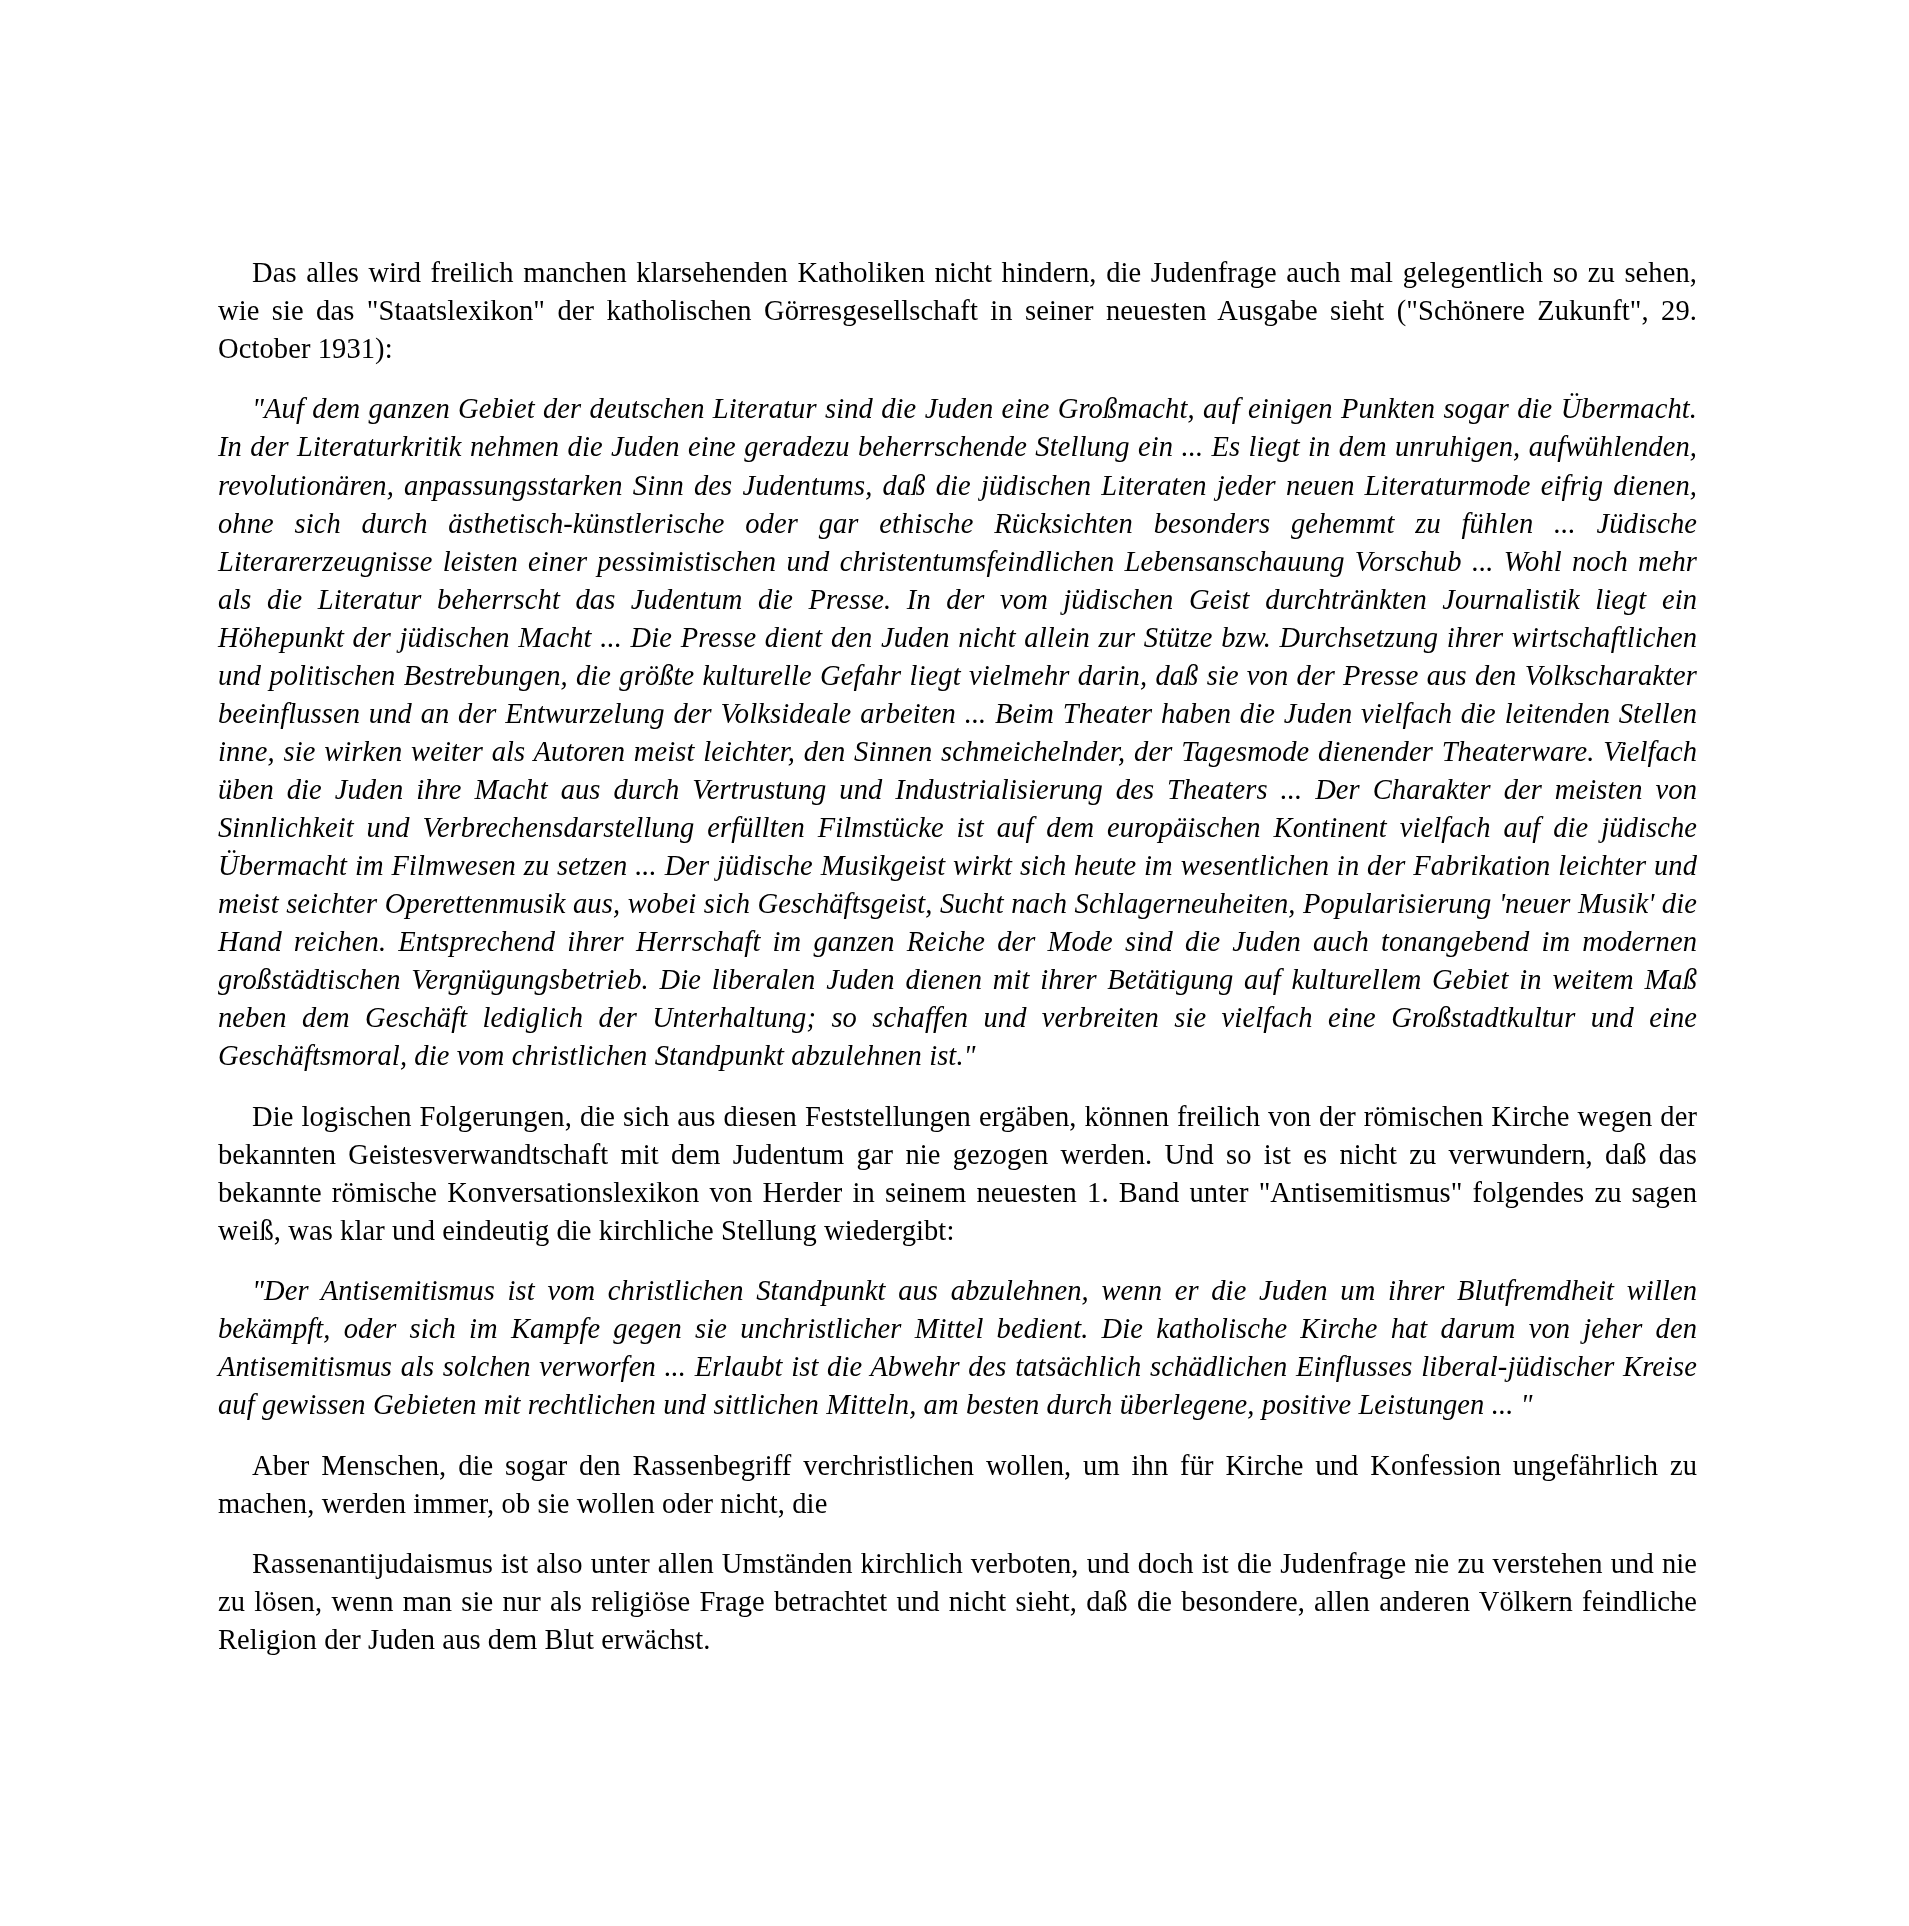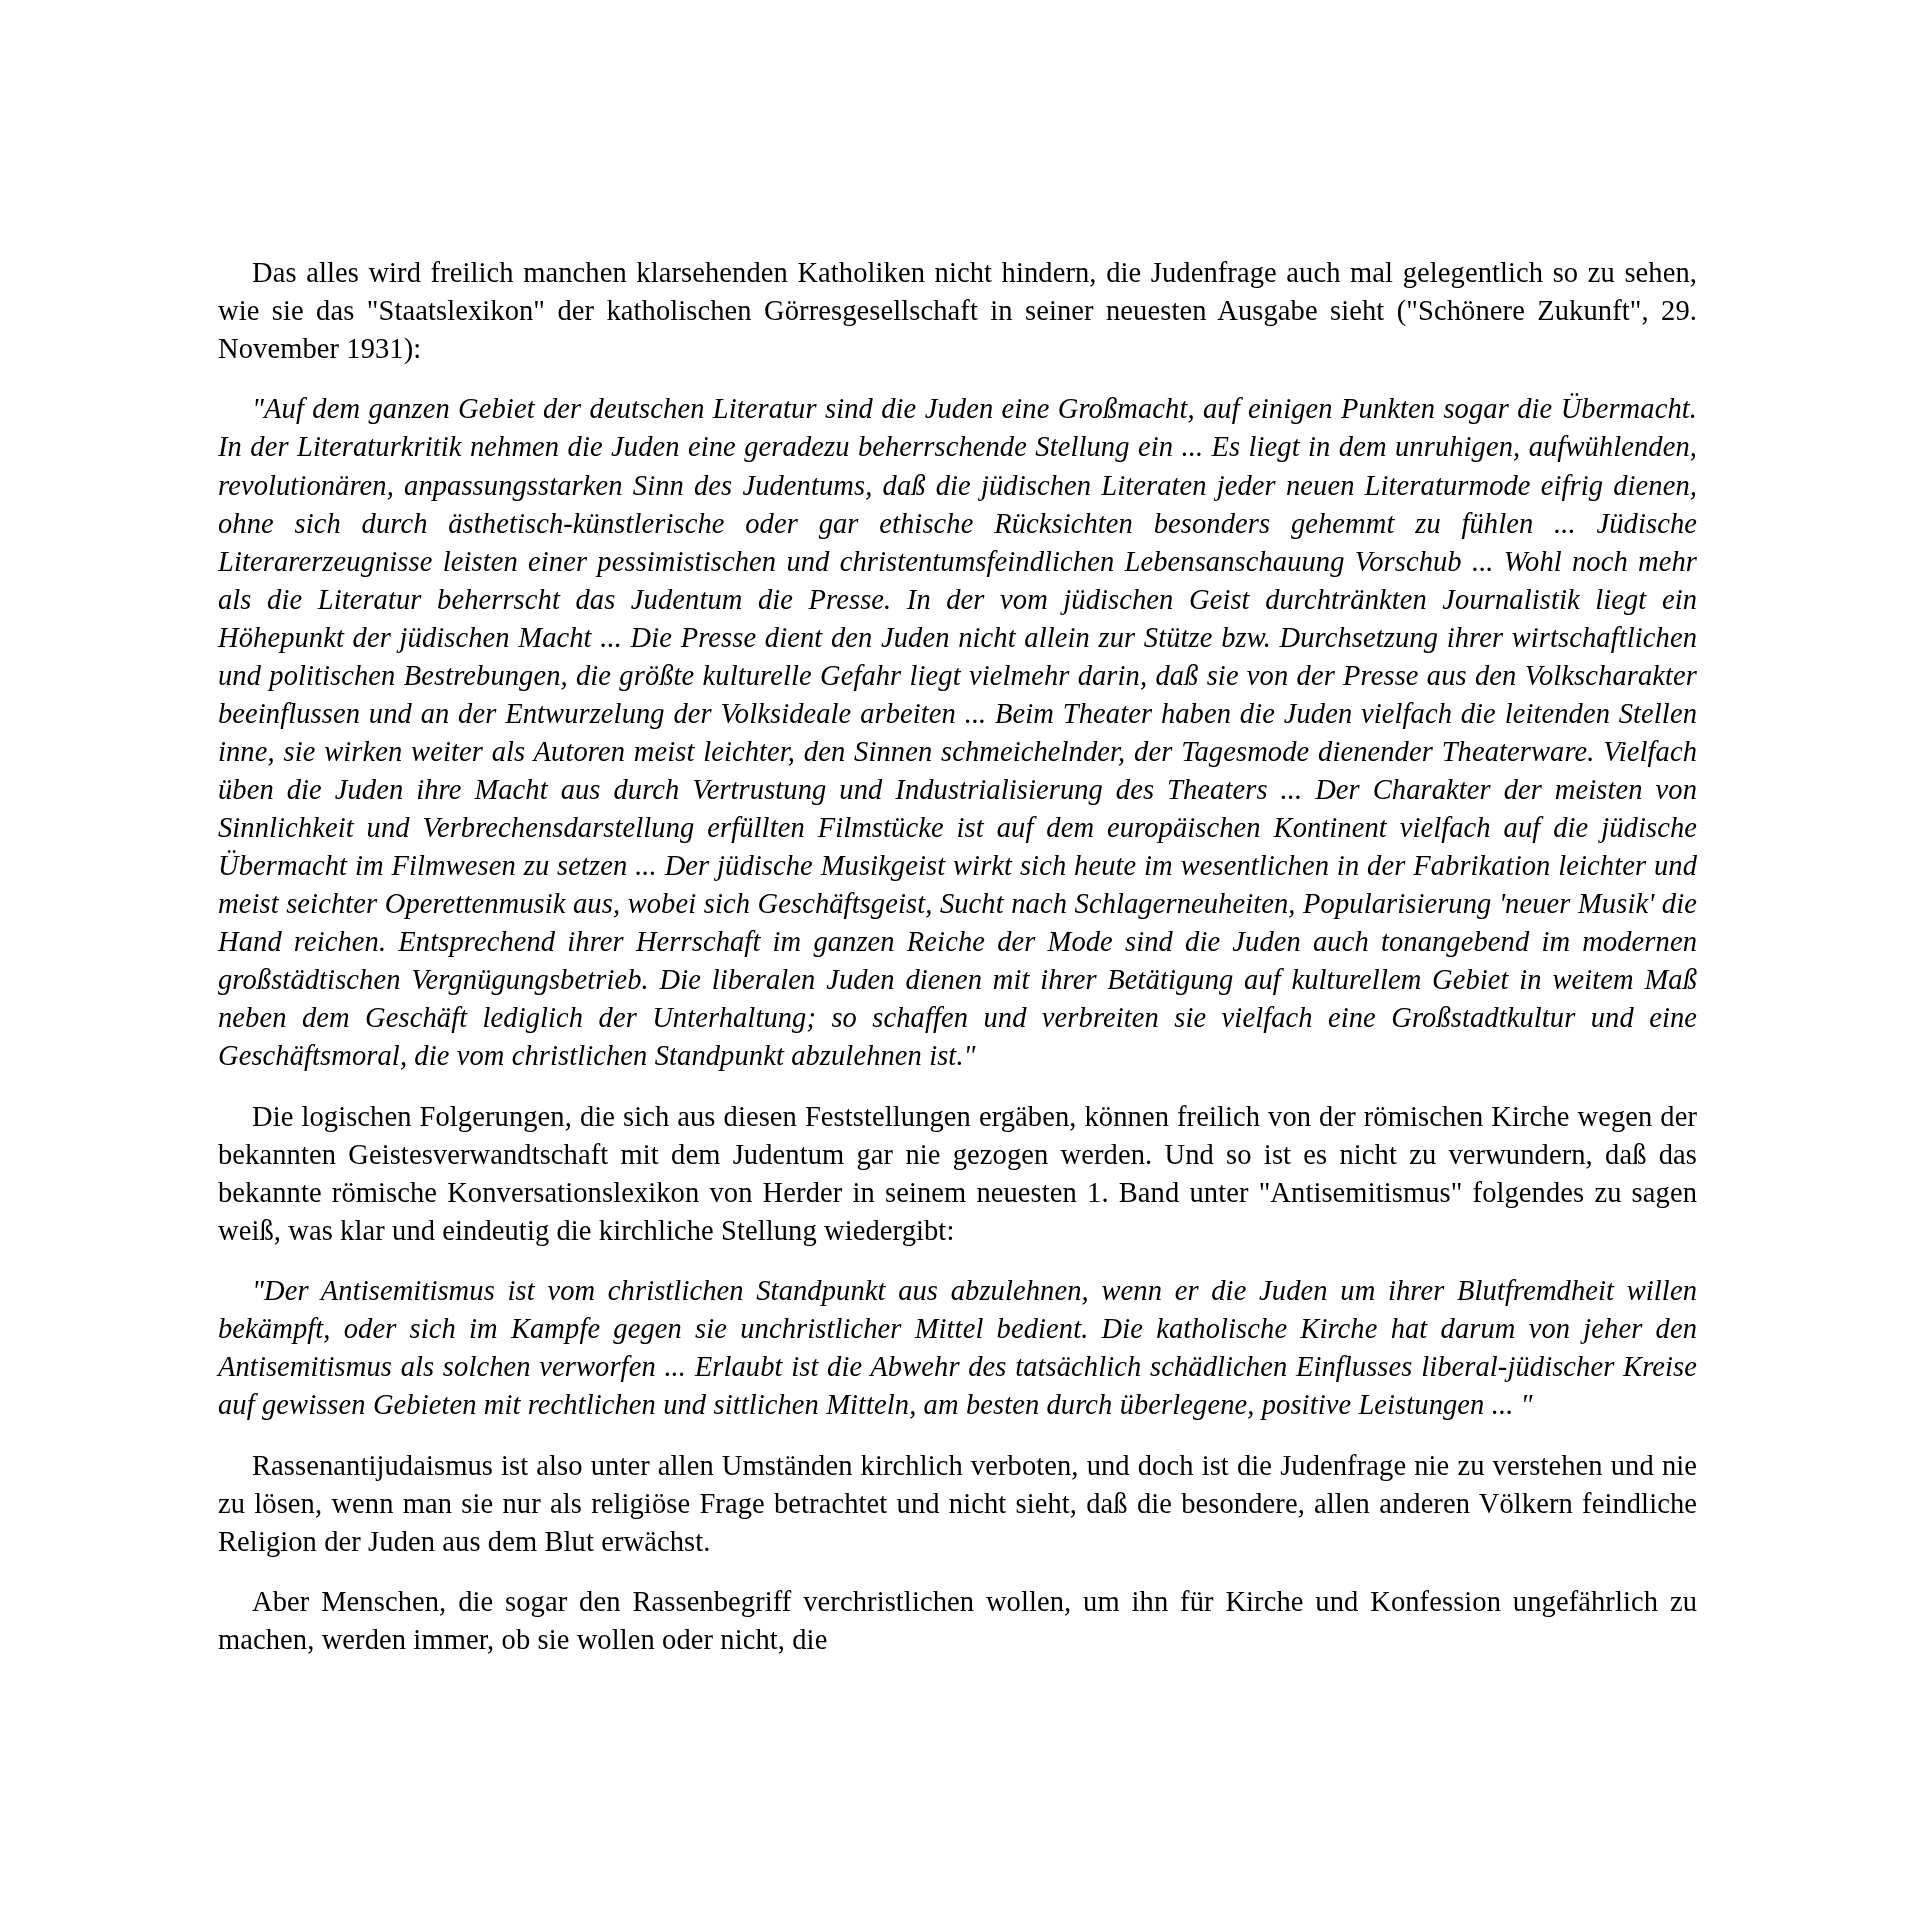--- a/index.html
+++ b/index.html
@@ -42,28 +42,28 @@
     text-indent: 34px;
     margin-bottom: 22.3px;
   }
 </style>
 </head>
 <body>
 
 <div class="page">
   <div class="content">
 
-    <p class="body-para">Das alles wird freilich manchen klarsehenden Katholiken nicht hindern, die Judenfrage auch mal gelegentlich so zu sehen, wie sie das "Staatslexikon" der katholischen Görresgesellschaft in seiner neuesten Ausgabe sieht ("Schönere Zukunft", 29. November 1931):</p>
+    <p class="body-para">Das alles wird freilich manchen klarsehenden Katholiken nicht hindern, die Judenfrage auch mal gelegentlich so zu sehen, wie sie das "Staatslexikon" der katholischen Görresgesellschaft in seiner neuesten Ausgabe sieht ("Schönere Zukunft", 29. October 1931):</p>
 
     <p class="quote-para">"Auf dem ganzen Gebiet der deutschen Literatur sind die Juden eine Großmacht, auf einigen Punkten sogar die Übermacht. In der Literaturkritik nehmen die Juden eine geradezu beherrschende Stellung ein ... Es liegt in dem unruhigen, aufwühlenden, revolutionären, anpassungsstarken Sinn des Judentums, daß die jüdischen Literaten jeder neuen Literaturmode eifrig dienen, ohne sich durch ästhetisch-künstlerische oder gar ethische Rücksichten besonders gehemmt zu fühlen ... Jüdische Literarerzeugnisse leisten einer pessimistischen und christentumsfeindlichen Lebensanschauung Vorschub ... Wohl noch mehr als die Literatur beherrscht das Judentum die Presse. In der vom jüdischen Geist durchtränkten Journalistik liegt ein Höhepunkt der jüdischen Macht ... Die Presse dient den Juden nicht allein zur Stütze bzw. Durchsetzung ihrer wirtschaftlichen und politischen Bestrebungen, die größte kulturelle Gefahr liegt vielmehr darin, daß sie von der Presse aus den Volkscharakter beeinflussen und an der Entwurzelung der Volksideale arbeiten ... Beim Theater haben die Juden vielfach die leitenden Stellen inne, sie wirken weiter als Autoren meist leichter, den Sinnen schmeichelnder, der Tagesmode dienender Theaterware. Vielfach üben die Juden ihre Macht aus durch Vertrustung und Industrialisierung des Theaters ... Der Charakter der meisten von Sinnlichkeit und Verbrechensdarstellung erfüllten Filmstücke ist auf dem europäischen Kontinent vielfach auf die jüdische Übermacht im Filmwesen zu setzen ... Der jüdische Musikgeist wirkt sich heute im wesentlichen in der Fabrikation leichter und meist seichter Operettenmusik aus, wobei sich Geschäftsgeist, Sucht nach Schlagerneuheiten, Popularisierung 'neuer Musik' die Hand reichen. Entsprechend ihrer Herrschaft im ganzen Reiche der Mode sind die Juden auch tonangebend im modernen großstädtischen Vergnügungsbetrieb. Die liberalen Juden dienen mit ihrer Betätigung auf kulturellem Gebiet in weitem Maß neben dem Geschäft lediglich der Unterhaltung; so schaffen und verbreiten sie vielfach eine Großstadtkultur und eine Geschäftsmoral, die vom christlichen Standpunkt abzulehnen ist."</p>
 
     <p class="body-para">Die logischen Folgerungen, die sich aus diesen Feststellungen ergäben, können freilich von der römischen Kirche wegen der bekannten Geistesverwandtschaft mit dem Judentum gar nie gezogen werden. Und so ist es nicht zu verwundern, daß das bekannte römische Konversationslexikon von Herder in seinem neuesten 1. Band unter "Antisemitismus" folgendes zu sagen weiß, was klar und eindeutig die kirchliche Stellung wiedergibt:</p>
 
     <p class="quote-para">"Der Antisemitismus ist vom christlichen Standpunkt aus abzulehnen, wenn er die Juden um ihrer Blutfremdheit willen bekämpft, oder sich im Kampfe gegen sie unchristlicher Mittel bedient. Die katholische Kirche hat darum von jeher den Antisemitismus als solchen verworfen ... Erlaubt ist die Abwehr des tatsächlich schädlichen Einflusses liberal-jüdischer Kreise auf gewissen Gebieten mit rechtlichen und sittlichen Mitteln, am besten durch überlegene, positive Leistungen ... "</p>
 
+    <p class="body-para">Aber Menschen, die sogar den Rassenbegriff verchristlichen wollen, um ihn für Kirche und Konfession ungefährlich zu machen, werden immer, ob sie wollen oder nicht, die</p>
+
     <p class="body-para">Rassenantijudaismus ist also unter allen Umständen kirchlich verboten, und doch ist die Judenfrage nie zu verstehen und nie zu lösen, wenn man sie nur als religiöse Frage betrachtet und nicht sieht, daß die besondere, allen anderen Völkern feindliche Religion der Juden aus dem Blut erwächst.</p>
-
-    <p class="body-para">Aber Menschen, die sogar den Rassenbegriff verchristlichen wollen, um ihn für Kirche und Konfession ungefährlich zu machen, werden immer, ob sie wollen oder nicht, die</p>
 
   </div>
 
 </div>
 
 
 </body></html>

